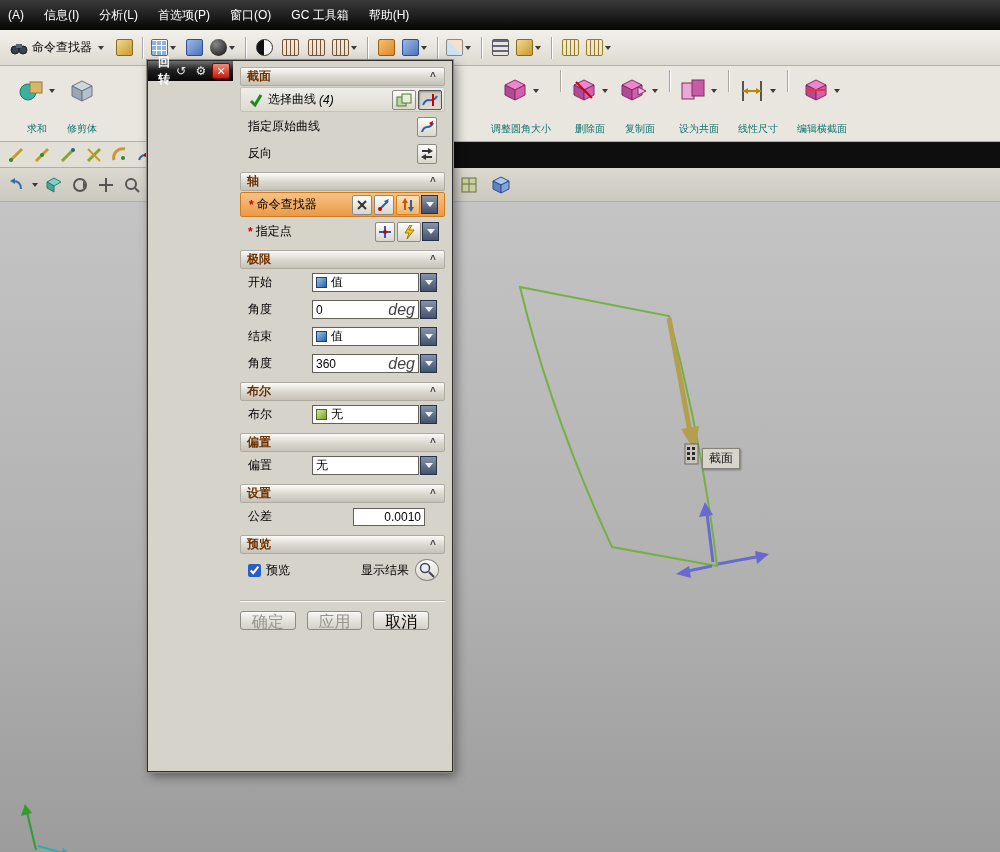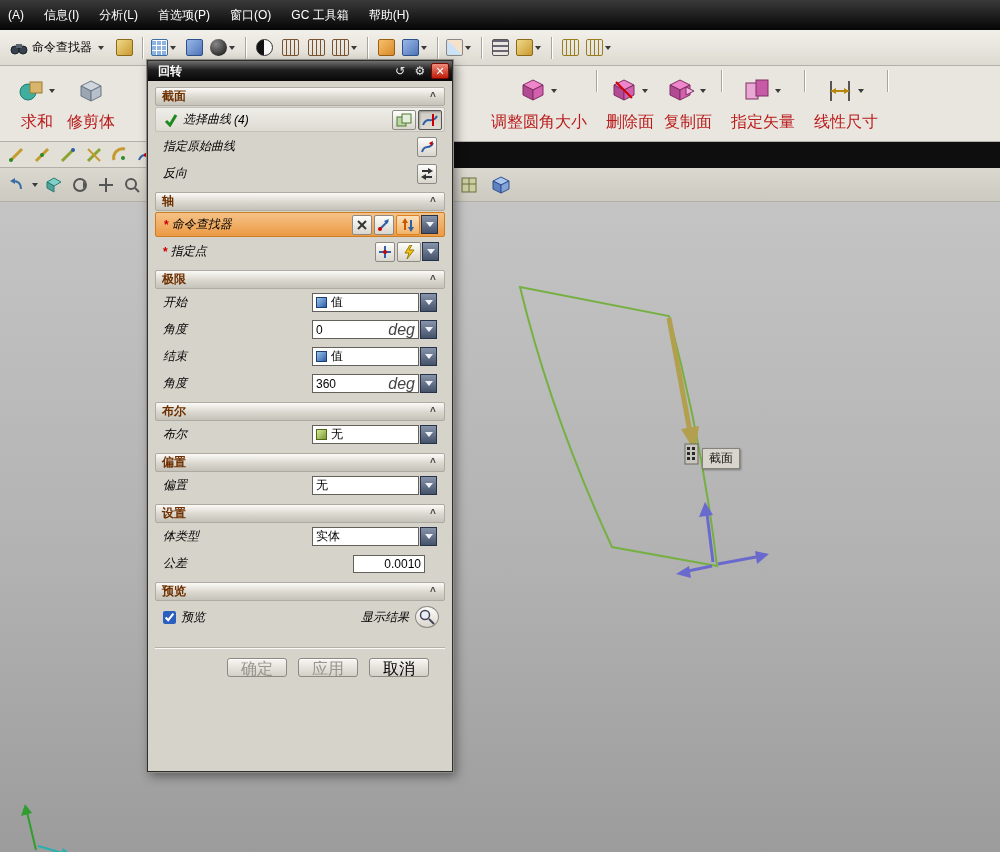--- a/index.html
+++ b/index.html
@@ -41,54 +41,54 @@
   .ic-stack { background:repeating-linear-gradient(0deg,#e8e6df 0 3px,#667 3px 5px); border:1px solid #555; }
   .ic-gold { background:linear-gradient(135deg,#f2d98c,#c79a2e); border:1px solid #8a6a1a; }
   .ic-ruler { background:linear-gradient(#fdf3c8,#e3c55a); border:1px solid #9a7d1d;
     background-image:repeating-linear-gradient(90deg,transparent 0 3px,#9a7d1d 3px 4px); }
   .caret { width:0; height:0; border-left:3px solid transparent; border-right:3px solid transparent;
     border-top:4px solid #3a3a3a; margin:0 2px; }
   .vsep { width:1px; height:22px; background:#a8a59c; box-shadow:1px 0 0 #fff; margin:0 4px; }
 
   .bigbtn { display:flex; flex-direction:column; align-items:center; padding:4px 5px 2px 5px; }
   .bigbtn .top { display:flex; align-items:center; gap:2px; height:34px; }
-  .blabel { font-size:16px; color:#b91c1c; white-space:nowrap; margin-top:4px; }
+  .blabel { font-size:10px; color:#0f766e; white-space:nowrap; margin-top:14px; }
   .tb2-right { position:absolute; left:486px; top:4px; display:flex; align-items:flex-start; }
   .tb2-left { display:flex; padding:4px 0 0 12px; }
 
   .t4right { display:flex; gap:8px; margin-left:300px; }
 
   
   .graphics { position:absolute; left:0; top:202px; width:1000px; height:650px;
     background:linear-gradient(#c4c4c4 0%,#b2b2b2 55%,#9c9c9c 100%); z-index:1; }
   .gfx-label { position:absolute; left:702px; top:246px; background:#d8d5cc; border:1px solid #84827a;
     padding:1px 6px; font-size:12px; color:#111; box-shadow:1px 1px 2px rgba(0,0,0,.35); }
 
   
   .dialog { position:absolute; left:147px; top:60px; width:306px; height:712px; z-index:20;
     background:#d6d3ca; border:1px solid #2f2f2f; box-shadow:0 0 0 1px #8f8d85, 3px 4px 10px rgba(0,0,0,.45);
-    display:flex; flex-direction:column; }
+    display:flex; }
   .dlg-title { height:20px; flex:0 0 20px; background:linear-gradient(#707070,#1f1f1f 45%,#070707);
     color:#fff; display:flex; align-items:center; padding:0 3px 0 10px; font-weight:bold; }
   .dlg-title-text { flex:1; }
   .ticon { width:18px; height:16px; display:flex; align-items:center; justify-content:center;
     color:#e8e8e8; font-size:12px; margin-left:2px; background:transparent; border:0; }
   .ticon.close { background:linear-gradient(#ef8d7d,#c01c08); border:1px solid #7a0a00; color:#fff;
     font-weight:bold; font-size:11px; line-height:1; border-radius:2px; }
   .dlg-body { flex:1; padding:4px 7px 0 7px; overflow:hidden; }
 
   .sec-h { height:19px; margin-top:5px; display:flex; align-items:center; justify-content:space-between;
     padding:0 3px 0 6px; background:linear-gradient(#fbfaf7,#dad7ce 55%,#c5c2b9); border:1px solid #aeaba2;
     border-radius:2px; }
   .sec-title { font-weight:bold; color:#6e3000; }
   .chev { width:16px; height:14px; display:flex; align-items:center; justify-content:center;
     font-weight:bold; font-size:10px; color:#444; background:transparent; border:0; }
 
   .row { display:flex; align-items:center; height:27px; padding:0 2px 0 8px; }
-  .row .lbl { color:#000; white-space:nowrap;font-style:italic; }
+  .row .lbl { color:#000; white-space:nowrap; }
   .row .count { font-style:italic; margin-left:3px; }
   .spacer { flex:1; }
   .row.hl { background:linear-gradient(#eeede8,#deDBD2); border:1px solid #c4c1b8; border-radius:2px; height:25px; margin:1px 0; }
   .row-vector { background:linear-gradient(#f6c288,#ec9a44); border:1px solid #cf7d1e; border-radius:2px; height:25px; margin:1px 0; }
   .req { color:#c00; font-weight:bold; margin-right:3px; }
 
   .sbtn { width:20px; height:20px; background:linear-gradient(#fdfdfb,#d9d6cd); border:1px solid #8c8a82;
     border-radius:2px; display:flex; align-items:center; justify-content:center; margin-left:2px; padding:0; }
   .sbtn.wide { width:24px; }
   .sbtn.pressed { background:linear-gradient(#cfccc3,#dedbd2); border:1px solid #555; box-shadow:inset 1px 1px 2px rgba(0,0,0,.3); }
@@ -265,37 +265,49 @@
       </div>
       <span class="vsep"></span>
       <div class="bigbtn">
         <span class="top">
           <svg width="28" height="28">
             <rect x="3" y="6" width="12" height="16" fill="#e9a9d4" stroke="#7e2e63"></rect>
             <rect x="13" y="3" width="12" height="16" fill="#c85ba6" stroke="#7e2e63"></rect>
           </svg>
           <span class="caret"></span>
         </span>
-        <span class="blabel">指定矢量</span>
+        <span class="blabel">设为共面</span>
       </div>
       <span class="vsep"></span>
       <div class="bigbtn">
         <span class="top">
           <svg width="28" height="28">
             <line x1="5" y1="4" x2="5" y2="24" stroke="#555" stroke-width="2"></line>
             <line x1="23" y1="4" x2="23" y2="24" stroke="#555" stroke-width="2"></line>
             <line x1="5" y1="14" x2="23" y2="14" stroke="#b8860b" stroke-width="2"></line>
             <polygon points="5,14 10,11 10,17" fill="#b8860b"></polygon>
             <polygon points="23,14 18,11 18,17" fill="#b8860b"></polygon>
           </svg>
           <span class="caret"></span>
         </span>
         <span class="blabel">线性尺寸</span>
       </div>
       <span class="vsep"></span>
+      <div class="bigbtn">
+        <span class="top">
+          <svg width="28" height="28">
+            <polygon points="14,3 24,8 14,13 4,8" fill="#ef86cb" stroke="#7e2e63"></polygon>
+            <polygon points="4,8 14,13 14,23 4,18" fill="#b14a92" stroke="#7e2e63"></polygon>
+            <polygon points="24,8 14,13 14,23 24,18" fill="#d35fae" stroke="#7e2e63"></polygon>
+            <line x1="4" y1="13" x2="24" y2="13" stroke="#e33" stroke-width="2"></line>
+          </svg>
+          <span class="caret"></span>
+        </span>
+        <span class="blabel">编辑横截面</span>
+      </div>
     </div>
   </div>
 
   <div class="tb tb3">
     <span class="icbtn">
       <svg width="18" height="18">
           <line x1="3" y1="15" x2="15" y2="3" stroke="#c59a2f" stroke-width="3"></line>
           <circle cx="4" cy="14" r="2" fill="#2f8a2f"></circle>
         </svg>
     </span>
@@ -619,31 +631,20 @@
               <span class="arr"></span>
             </button>
         </span>
       </div>
 
       <div class="sec-h">
         <span class="sec-title">设置</span>
         <button class="chev">^</button>
       </div>
       <div class="row">
-        <span class="lbl">体类型</span>
-        <span class="combo">
-          <span class="cfield">
-              <span>实体</span>
-            </span>
-          <button class="cbtn">
-              <span class="arr"></span>
-            </button>
-        </span>
-      </div>
-      <div class="row">
         <span class="lbl">公差</span>
         <input class="tol" value="0.0010" style="">
       </div>
 
       <div class="sec-h">
         <span class="sec-title">预览</span>
         <button class="chev">^</button>
       </div>
       <div class="row" style="height:32px">
         <input type="checkbox" class="pv-check" checked="checked" style="">

